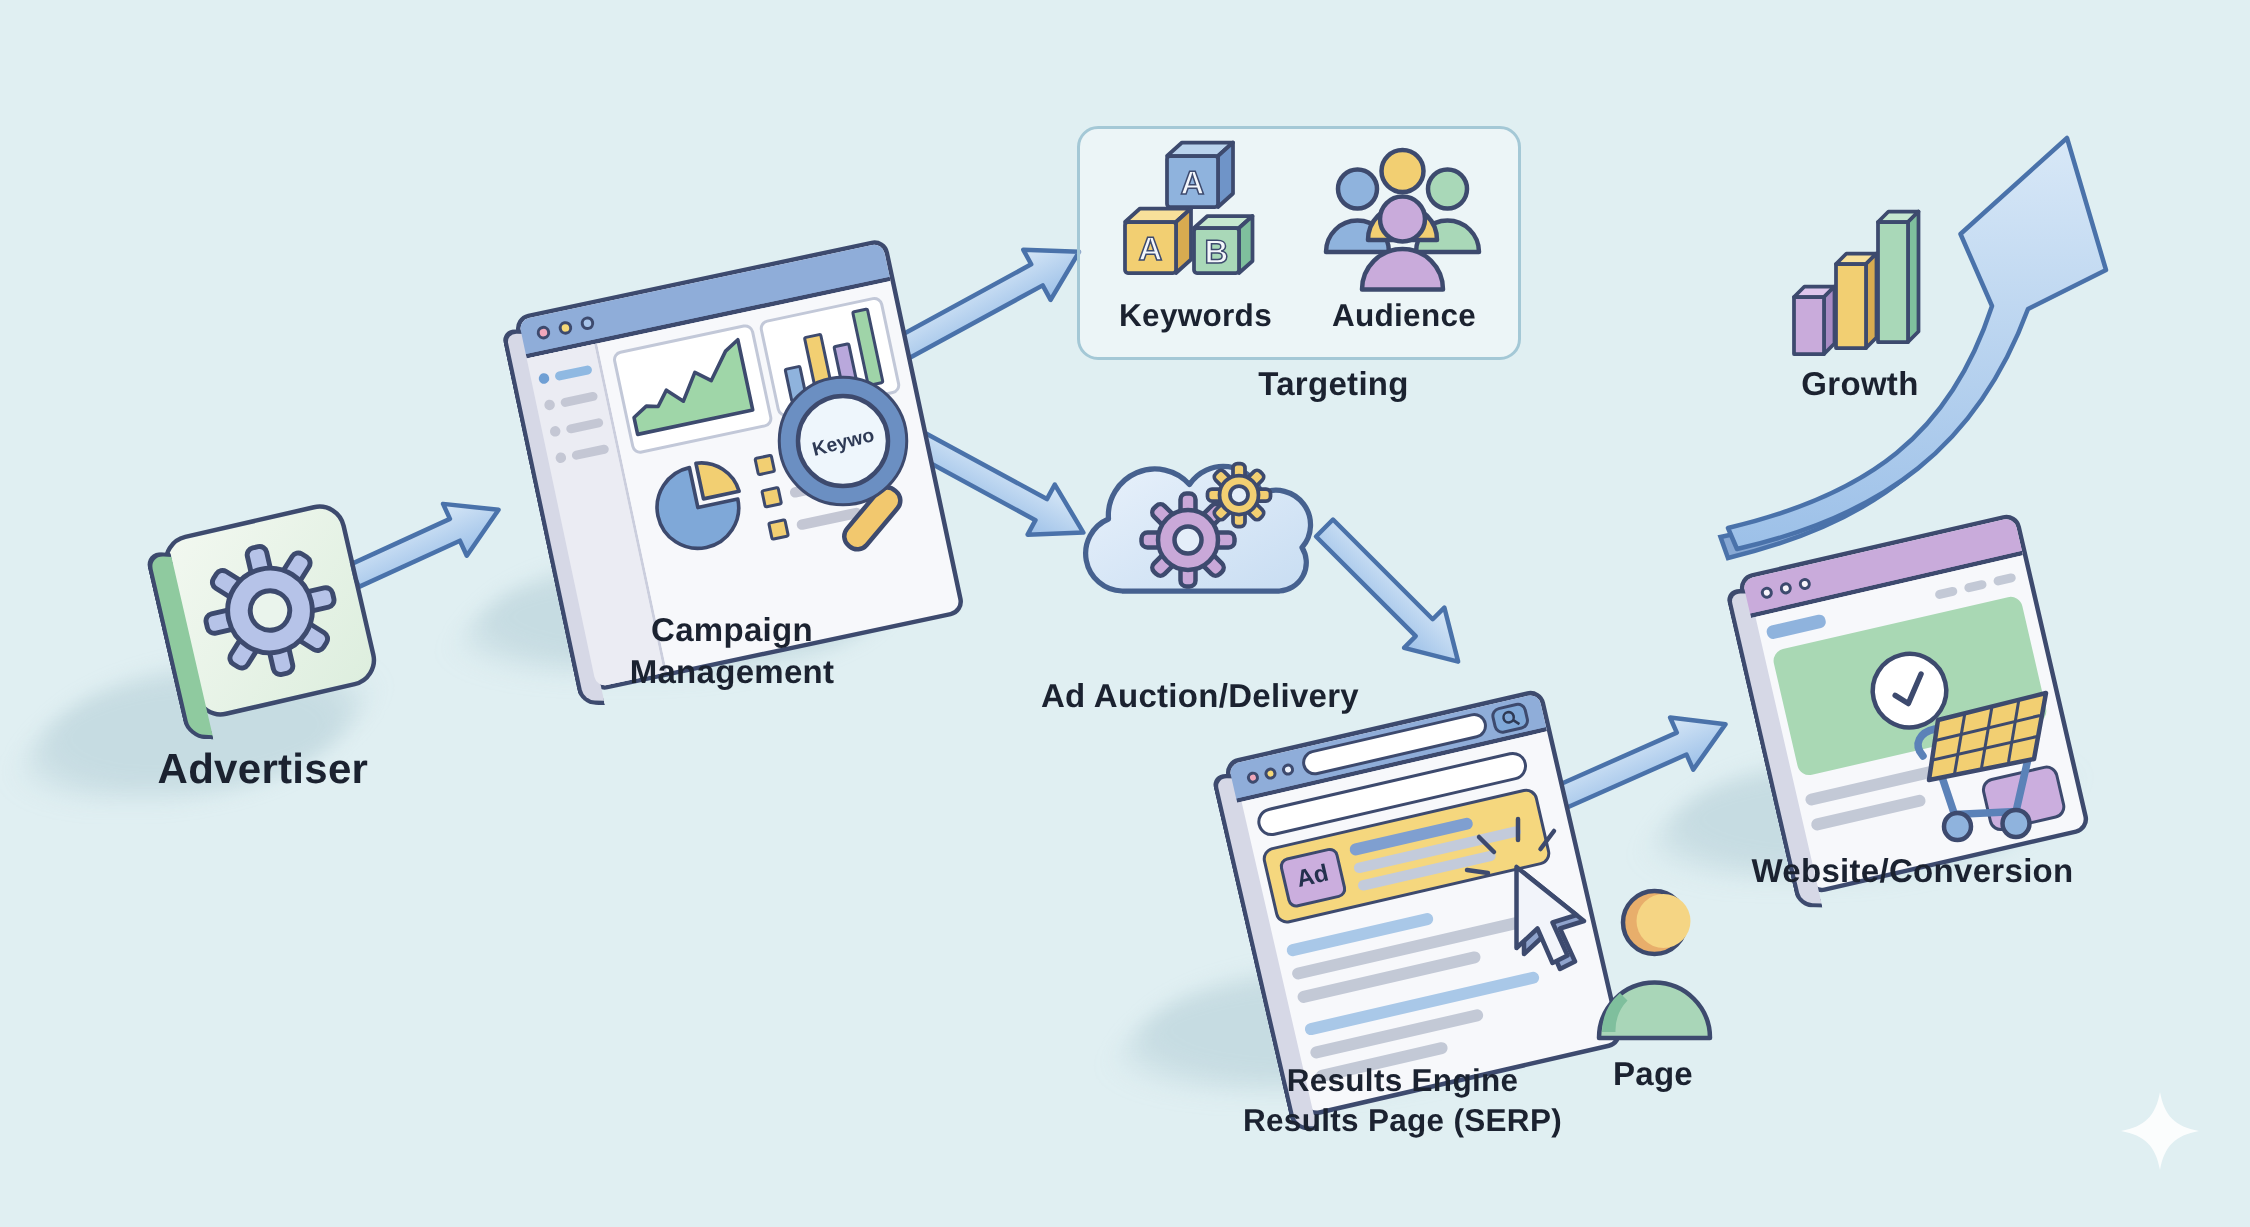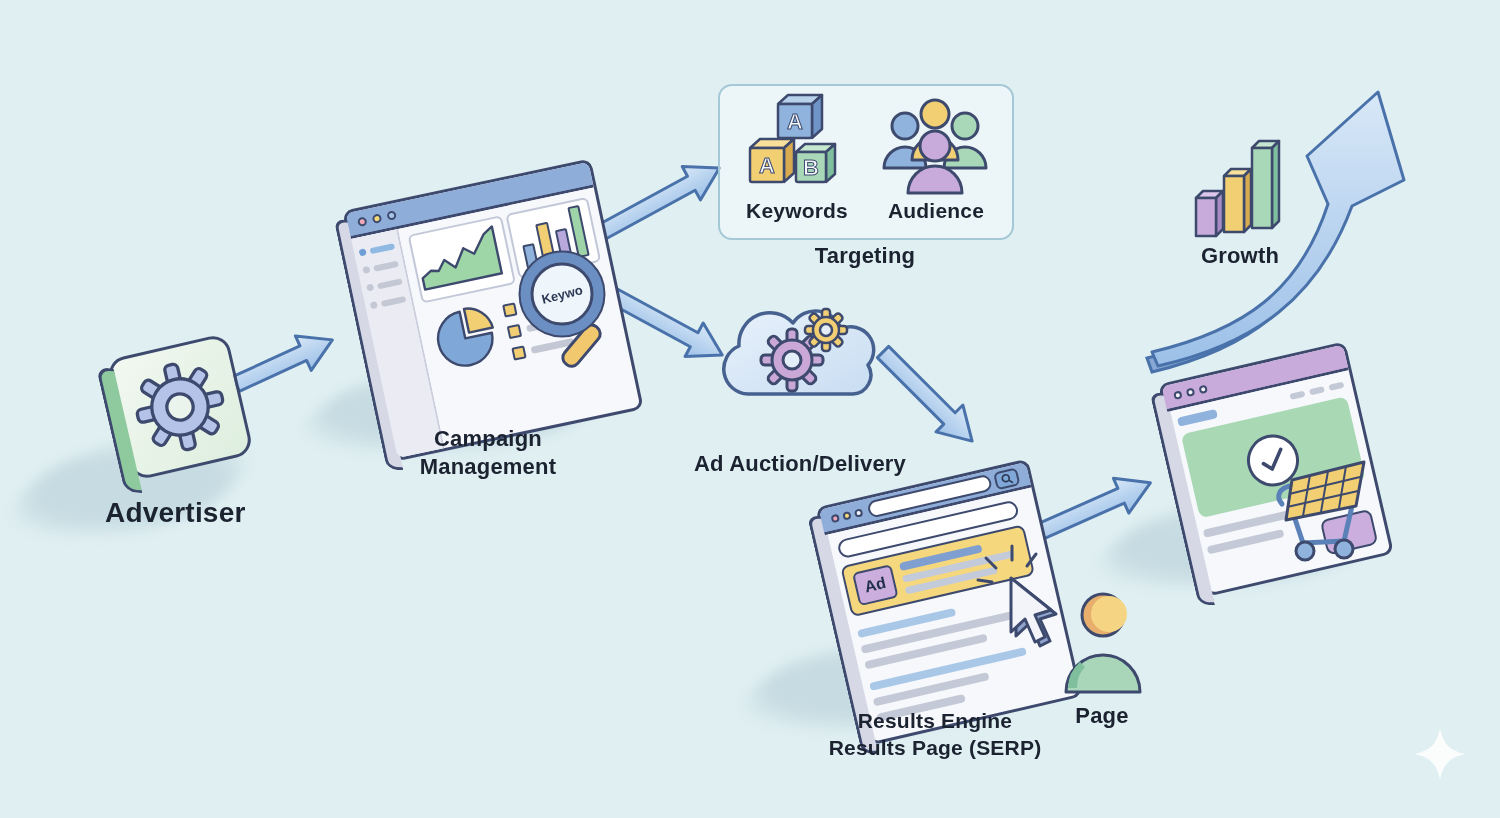--- a/index.html
+++ b/index.html
@@ -144,21 +144,21 @@
 
   <svg viewBox="0 0 130 130" width="130" height="130" style="position:absolute;left:512px;top:242px;">
     <g transform="rotate(40 82 88)">
       <rect x="74" y="84" width="17" height="48" rx="8" fill="#f2c86e" stroke="#3d4a6e" stroke-width="3"></rect>
     </g>
     <circle cx="50" cy="52" r="42" fill="#eef6fc" stroke="#3d4a6e" stroke-width="3"></circle>
     <circle cx="50" cy="52" r="36" fill="none" stroke="#6b8fc2" stroke-width="11"></circle>
     <circle cx="50" cy="52" r="30" fill="none" stroke="#3d4a6e" stroke-width="3"></circle>
     <text x="50" y="57" text-anchor="middle" transform="rotate(-14 50 52)" font-family="Liberation Sans, sans-serif" font-size="13" font-weight="700" fill="#2e3a55">Keywo</text>
   </svg>
-  <div class="label" style="left:388px;top:425px;width:200px;">Campaign Management</div>
+  <div class="label" style="left:388px;top:406px;width:200px;">Campaign Management</div>
 
   <div style="position:absolute;left:718px;top:84px;width:292px;height:152px;border:2.5px solid #a4c8d6;
               border-radius:14px;background:rgba(255,255,255,.40);">
     <svg viewBox="0 0 110 105" width="110" height="105" style="position:absolute;left:22px;top:6px;">
       <g stroke="#3d4a6e" stroke-width="2.5" stroke-linejoin="round">
 
         <polygon points="36,12 46,3 80,3 70,12" fill="#b9d2ec"></polygon>
         <polygon points="70,12 80,3 80,37 70,46" fill="#6f94c8"></polygon>
         <rect x="36" y="12" width="34" height="34" rx="2" fill="#8fb3dd"></rect>
 
@@ -184,21 +184,21 @@
         <path d="M66,80 a21,21 0 0 1 42,0 z" fill="#a9d8b8"></path>
         <circle cx="57" cy="26" r="14" fill="#f2cf72"></circle>
         <path d="M34,72 a23,23 0 0 1 46,0 z" fill="#f2cf72"></path>
         <circle cx="57" cy="58" r="15" fill="#c9abdb"></circle>
         <path d="M30,105 a27,27 0 0 1 54,0 z" fill="#c9abdb"></path>
       </g>
     </svg>
     <div class="label" style="left:12px;top:112px;width:130px;font-size:21px;">Keywords</div>
     <div class="label" style="left:158px;top:112px;width:116px;font-size:21px;">Audience</div>
   </div>
-  <div class="label" style="left:790px;top:242px;width:150px;">Targeting</div>
+  <div class="label" style="left:814px;top:242px;width:150px;">Targeting</div>
 
   <svg viewBox="0 0 185 125" width="185" height="125" style="position:absolute;left:700px;top:288px;">
     <path d="M48,106 a25,25 0 0 1 -9,-48 a31,31 0 0 1 54,-23 a27,27 0 0 1 48,6 a23,23 0 0 1 27,36 a19,19 0 0 1 -15,29 z" fill="url(#cloudGrad2)" stroke="#46618f" stroke-width="3.5" stroke-linejoin="round"></path>
     <defs>
       <linearGradient id="cloudGrad2" x1="0" y1="0" x2="1" y2="1">
         <stop offset="0" stop-color="#e8f1fb"></stop>
           <stop offset="1" stop-color="#c8ddf2"></stop>
       </linearGradient>
     </defs>
     <g transform="translate(92,72)" fill="#c9a8d8" stroke="#3d4a6e" stroke-width="3" stroke-linejoin="round">
@@ -315,20 +315,21 @@
     <g stroke="#3d4a6e" stroke-width="2">
       <line x1="38" y1="25" x2="31" y2="66"></line>
       <line x1="56" y1="21" x2="49" y2="62"></line>
       <line x1="74" y1="16" x2="67" y2="58"></line>
       <line x1="17" y1="44" x2="88" y2="27"></line>
       <line x1="15" y1="57" x2="86" y2="41"></line>
     </g>
     <circle cx="33" cy="101" r="9" fill="#8fb3dd" stroke="#3d4a6e" stroke-width="3"></circle>
     <circle cx="72" cy="99" r="9" fill="#8fb3dd" stroke="#3d4a6e" stroke-width="3"></circle>
   </svg>
+  <div class="label" style="left:1150px;top:567px;width:250px;">Website/Conversion</div>
 
   <svg viewBox="0 0 100 105" width="100" height="105" style="position:absolute;left:1190px;top:138px;">
     <g stroke="#3d4a6e" stroke-width="2.5" stroke-linejoin="round">
       <polygon points="6,60 13,53 33,53 26,60" fill="#ddc6ec"></polygon>
       <polygon points="26,60 33,53 33,91 26,98" fill="#a88bc4"></polygon>
       <rect x="6" y="60" width="20" height="38" fill="#c9abdb"></rect>
       <polygon points="34,38 41,31 61,31 54,38" fill="#f8e09a"></polygon>
       <polygon points="54,38 61,31 61,87 54,94" fill="#d8ab50"></polygon>
       <rect x="34" y="38" width="20" height="56" fill="#f2cf72"></rect>
       <polygon points="62,10 69,3 89,3 82,10" fill="#c6e8d0"></polygon>

